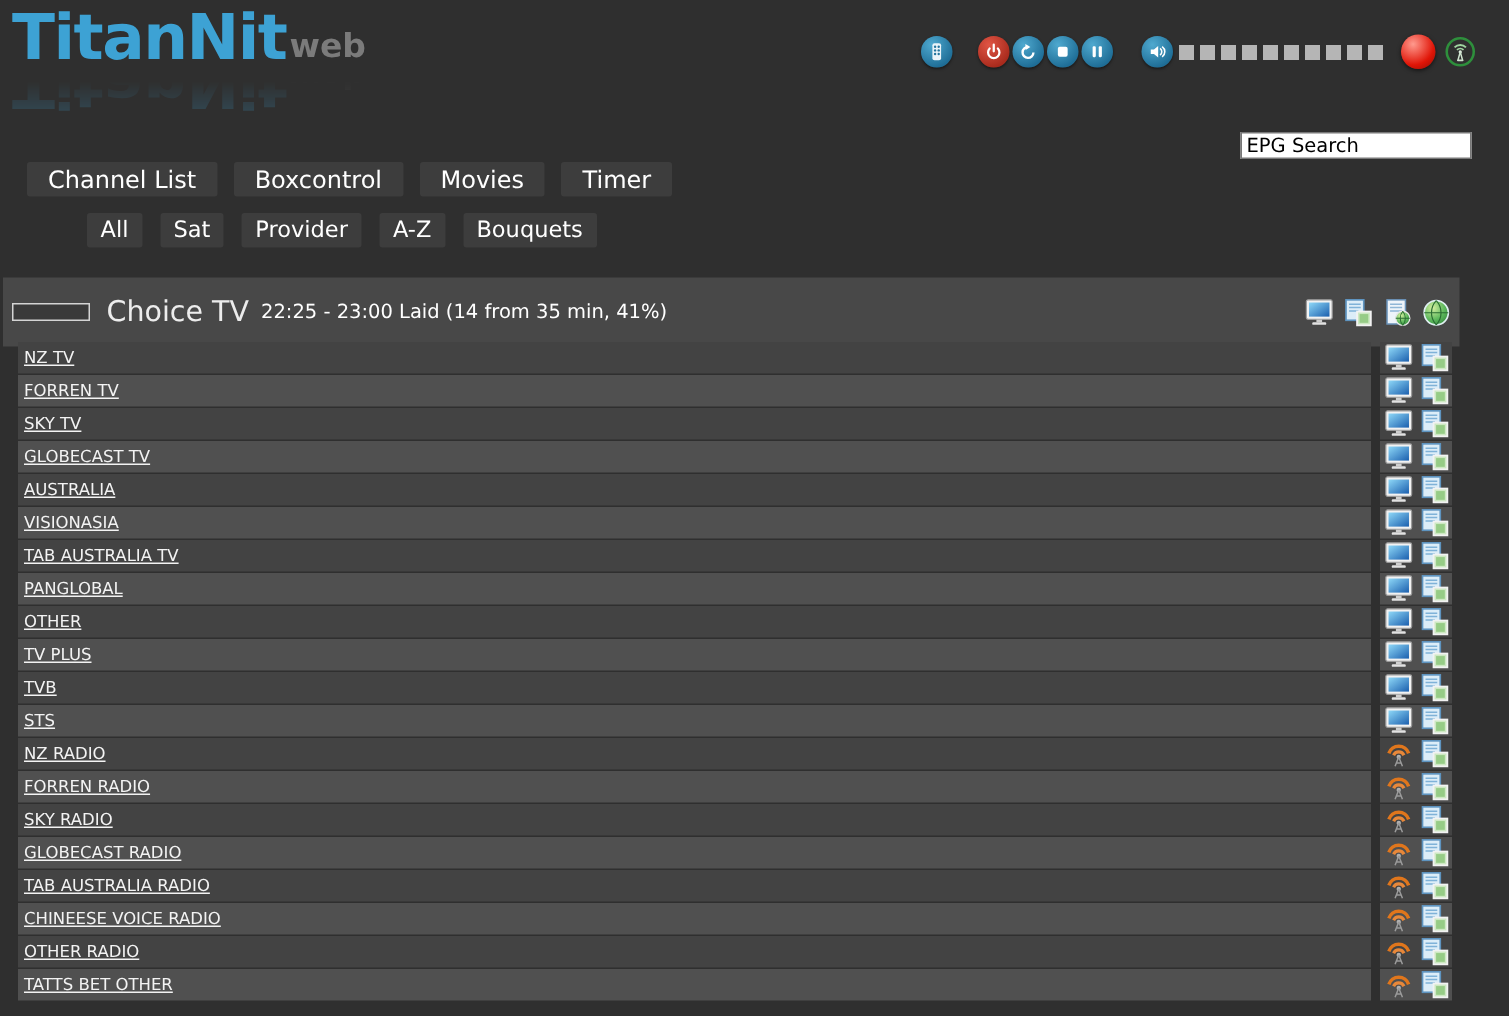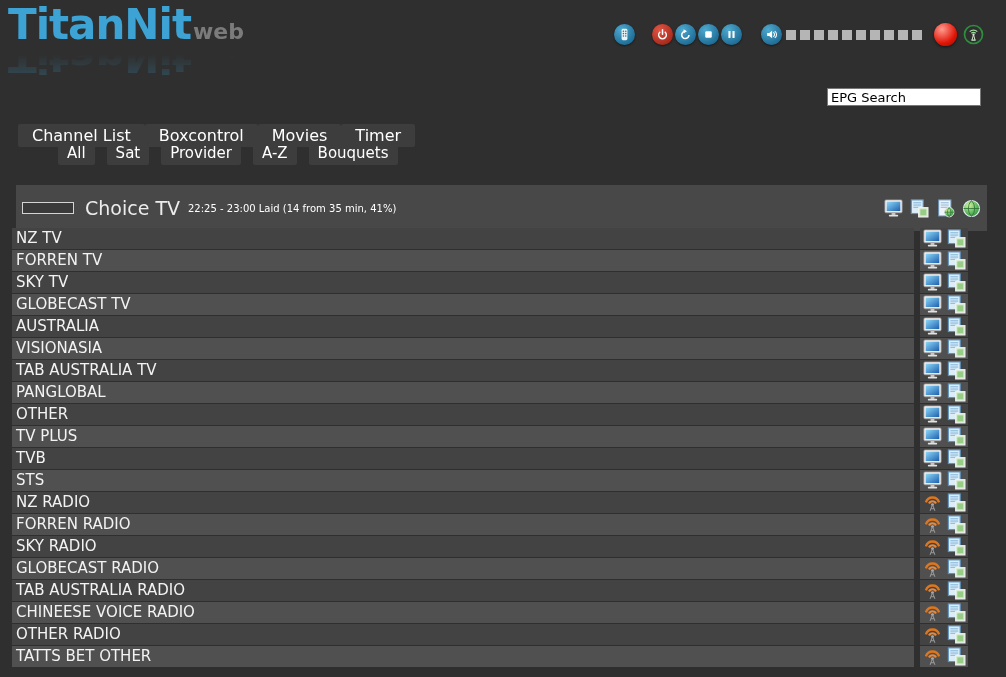--- a/index.html
+++ b/index.html
@@ -47,51 +47,51 @@
   .search-input {
     position:absolute; top:88px; right:25px;
     width:154px; height:18px;
     background:#fff; color:#000;
     border:1px solid #777; font-size:13px;
     font-family:"DejaVu Sans","Liberation Sans",sans-serif;
     padding:8px 3px;
   }
 
   
-  .nav-main    { position:absolute; left:18px; top:124px; display:flex; }
+  .nav-main    { position:absolute; left:18px; top:108px; display:flex; gap:11px; }
   .nav-filters { position:absolute; left:18px; top:142px; display:flex; gap:12px;padding-left:40px; }
   .btn {
     background:#3d3d3d; color:#fff; border-radius:2px;
     height:23px; line-height:23px; cursor:pointer; white-space:nowrap;
   }
   .nav-main .btn    { font-size:16px; padding:0 14px; }
   .nav-filters .btn { font-size:15px; padding:0 9px; }
 
   
   .now-bar {
-    position:absolute; left:16px; top:185px; width:971px; height:46px;
+    position:absolute; left:2px; top:185px; width:971px; height:46px;
     background:#484848; display:flex; align-items:center;
   }
   .progress {
     width:52px; height:12px; border:1px solid #d4d4d4;
     background:#3a3a3a; margin-left:6px; flex:none;
   }
   .progress-fill { height:100%; background:#de7b00; }
   .now-channel { margin-left:11px; font-size:19px; color:#ececec; white-space:nowrap; }
-  .now-epg { margin-left:8px; font-size:10px; color:#ffffff; white-space:nowrap; }
+  .now-epg { margin-left:8px; font-size:13px; color:#ffffff; white-space:nowrap; }
   .now-icons { margin-left:auto; margin-right:6px; display:flex; align-items:center; gap:7px; }
   .now-icons .icn, .row-icons .icn { width:19px; height:19px; cursor:pointer; flex:none; }
 
   
   .channel-list { position:absolute; left:12px; top:228px; }
   .row { display:flex; height:21px; margin-bottom:1px; }
   .row-name {
-    width:902px; font-size:15px; color:#f3f3f3;
+    width:902px; font-size:11px; color:#f3f3f3;
     line-height:21px; padding-left:4px; cursor:pointer;
-    overflow:hidden; white-space:nowrap;
+    overflow:hidden; white-space:nowrap;text-decoration:underline;
   }
   .row-gap { width:6px; flex:none; }
   .row-icons { width:48px; display:flex; align-items:center; justify-content:center; gap:5px; flex:none; }
   .row.shade-dark  .row-name, .row.shade-dark  .row-icons { background:#434343; }
   .row.shade-light .row-name, .row.shade-light .row-icons { background:#505050; }
 </style>
 </head>
 <body>
 
 <svg width="0" height="0" style="position:absolute" aria-hidden="true">

